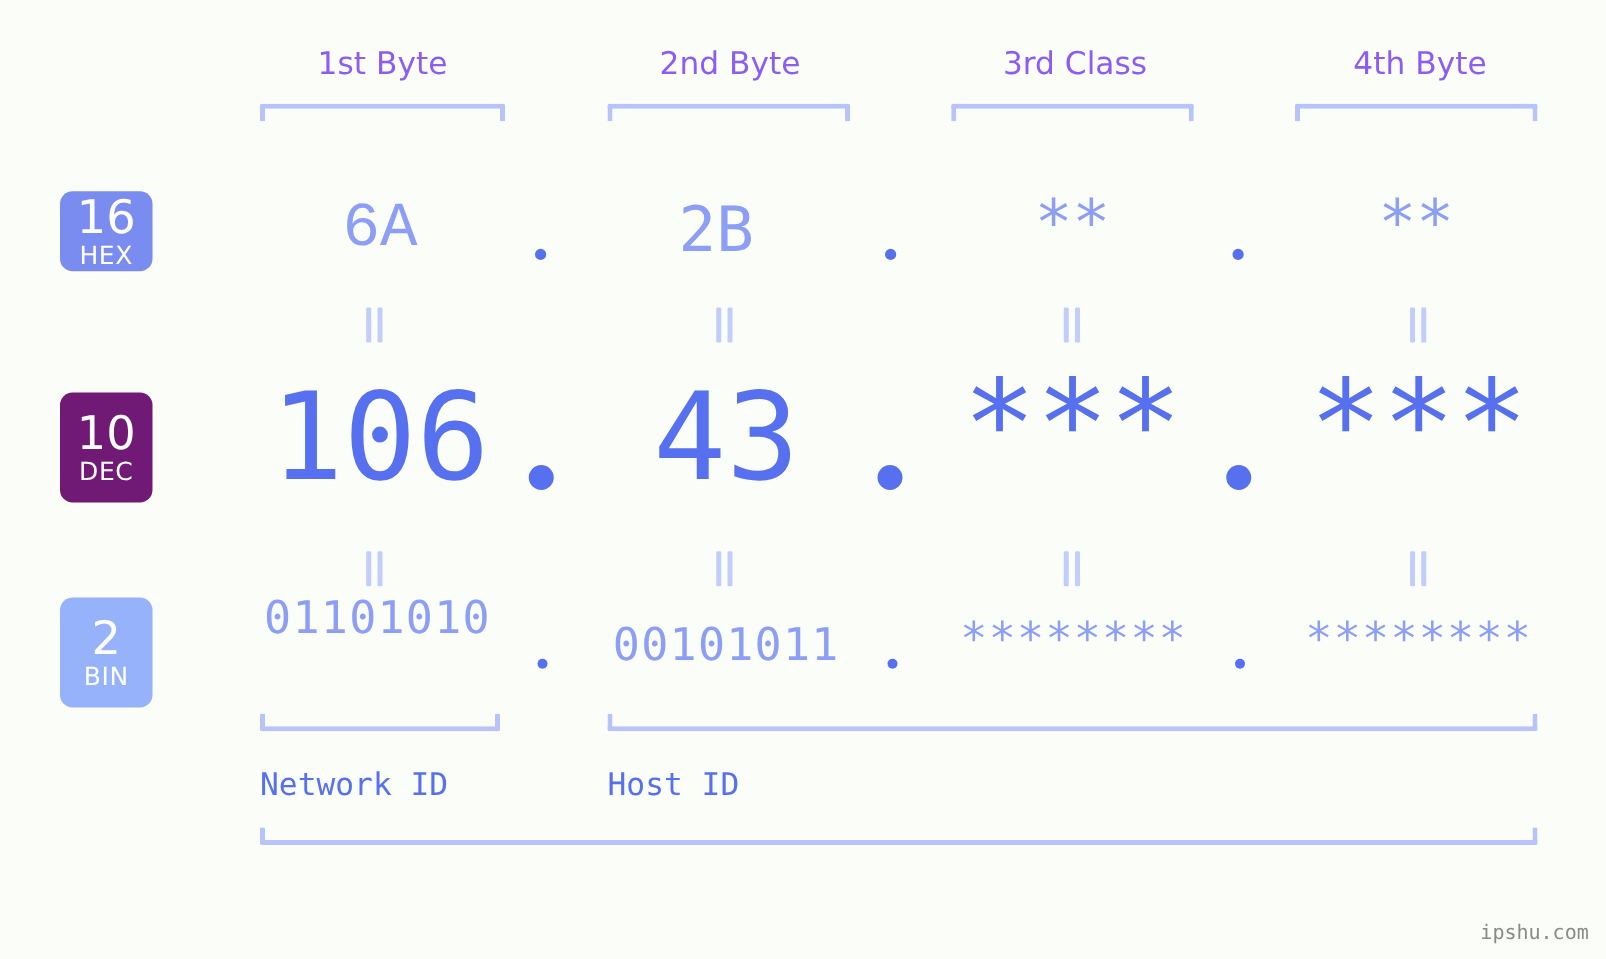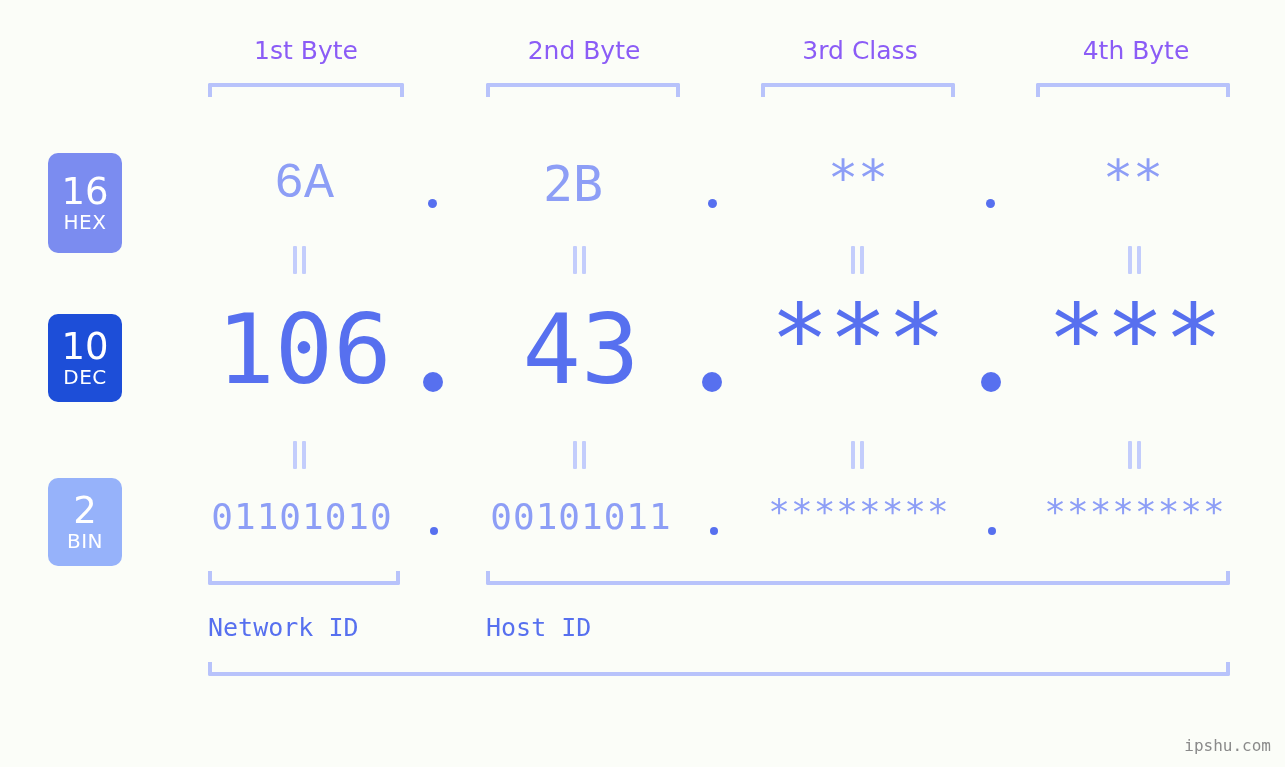--- a/index.html
+++ b/index.html
@@ -66,21 +66,21 @@
     line-height: 38px;
     font-weight: 400;
   }
   .badge .abbr {
     font-size: 20px;
     line-height: 22px;
     font-weight: 400;
     letter-spacing: 0.5px;
   }
   .badge-hex  { background: #7b8cf0; }
-  .badge-dec  { background: #1d4ed8; }
+  .badge-dec  { background: #701a75; }
   .badge-bin  { background: #96b2fa; }
 
   
   .cell {
     position: absolute;
     text-align: center;
     white-space: nowrap;
     font-family: "DejaVu Sans Mono", monospace;
   }
   .row-hex .cell {
@@ -168,21 +168,21 @@
 
   <div class="byte-header" style="left:484px; top:36px; width:200px;">2nd Byte</div>
   <div class="bracket-top" style="left:486px; top:83px; width:194px;"></div>
 
   <div class="byte-header" style="left:760px; top:36px; width:200px;">3rd Class</div>
   <div class="bracket-top" style="left:761px; top:83px; width:194px;"></div>
 
   <div class="byte-header" style="left:1036px; top:36px; width:200px;">4th Byte</div>
   <div class="bracket-top" style="left:1036px; top:83px; width:194px;"></div>
 
-  <div class="badge badge-hex" style="left:48px; top:153px; height:100px;">
+  <div class="badge badge-hex" style="left:48px; top:153px; height:64px;">
     <div class="num">16</div>
     <div class="abbr">HEX</div>
   </div>
 
   <div class="badge badge-dec" style="left:48px; top:314px; height:88px;">
     <div class="num">10</div>
     <div class="abbr">DEC</div>
   </div>
 
   <div class="badge badge-bin" style="left:48px; top:478px; height:88px;">
@@ -244,21 +244,21 @@
   <div class="eq" style="left:851px; top:441px;">
     <span class="a"></span>
       <span class="b"></span>
   </div>
   <div class="eq" style="left:1128px; top:441px;">
     <span class="a"></span>
       <span class="b"></span>
   </div>
 
   <div class="row-bin">
-    <div class="cell" style="left:200px; top:498px; width:204px;">01101010</div>
+    <div class="cell" style="left:200px; top:476px; width:204px;">01101010</div>
     <div class="dot dot-bin" style="left:430px; top:527px;"></div>
 
     <div class="cell" style="left:479px; top:498px; width:204px;">00101011</div>
     <div class="dot dot-bin" style="left:710px; top:527px;"></div>
 
     <div class="cell" style="left:757px; top:493px; width:204px;">********</div>
     <div class="dot dot-bin" style="left:988px; top:527px;"></div>
 
     <div class="cell" style="left:1033px; top:493px; width:204px;">********</div>
   </div>

